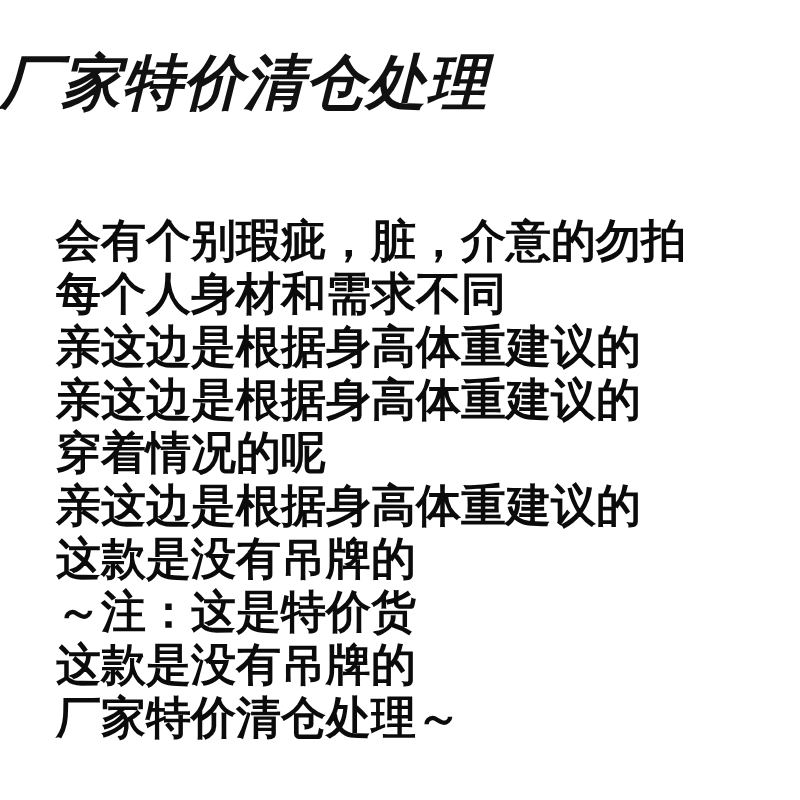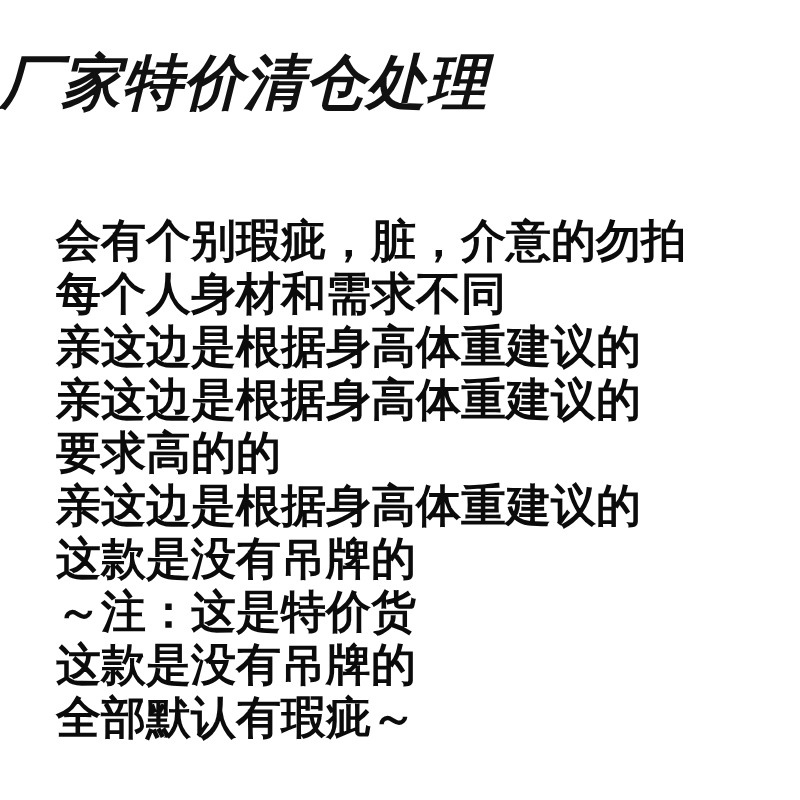--- a/index.html
+++ b/index.html
@@ -58,21 +58,21 @@
 
 <div class="page">
 
   <div class="title">厂家特价清仓处理</div>
 
   <div class="body-block">
     <div class="body-line">会有个别瑕疵，脏，介意的勿拍</div>
     <div class="body-line">每个人身材和需求不同</div>
     <div class="body-line">亲这边是根据身高体重建议的</div>
     <div class="body-line">亲这边是根据身高体重建议的</div>
-    <div class="body-line">要求高的的</div>
+    <div class="body-line">穿着情况的呢</div>
     <div class="body-line">亲这边是根据身高体重建议的</div>
     <div class="body-line">这款是没有吊牌的</div>
     <div class="body-line">～注：这是特价货</div>
     <div class="body-line">这款是没有吊牌的</div>
-    <div class="body-line">全部默认有瑕疵～</div>
+    <div class="body-line">厂家特价清仓处理～</div>
   </div>
 
 </div>
 
 </body></html>

